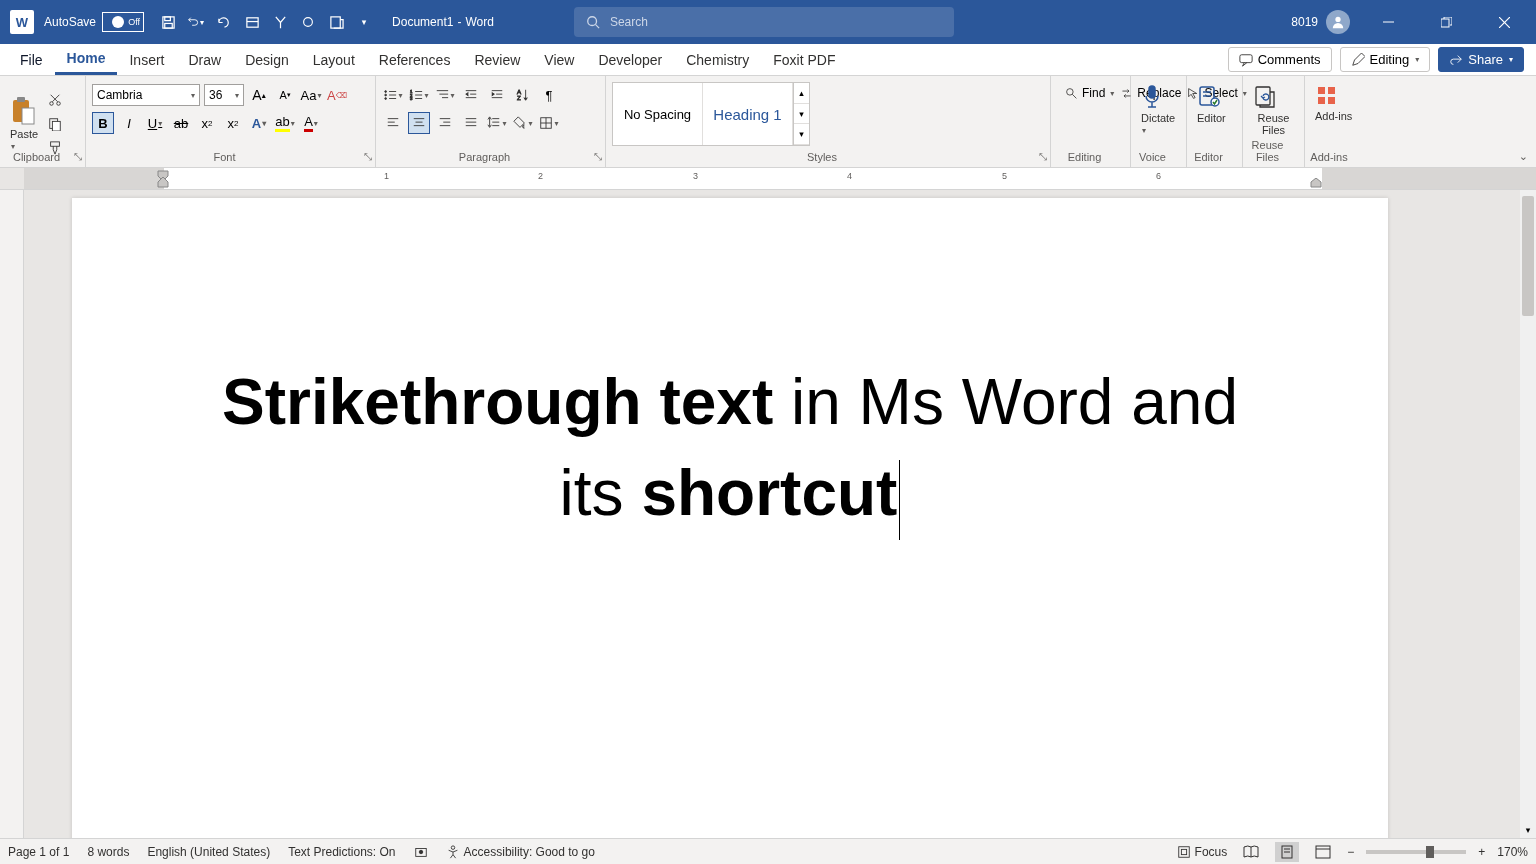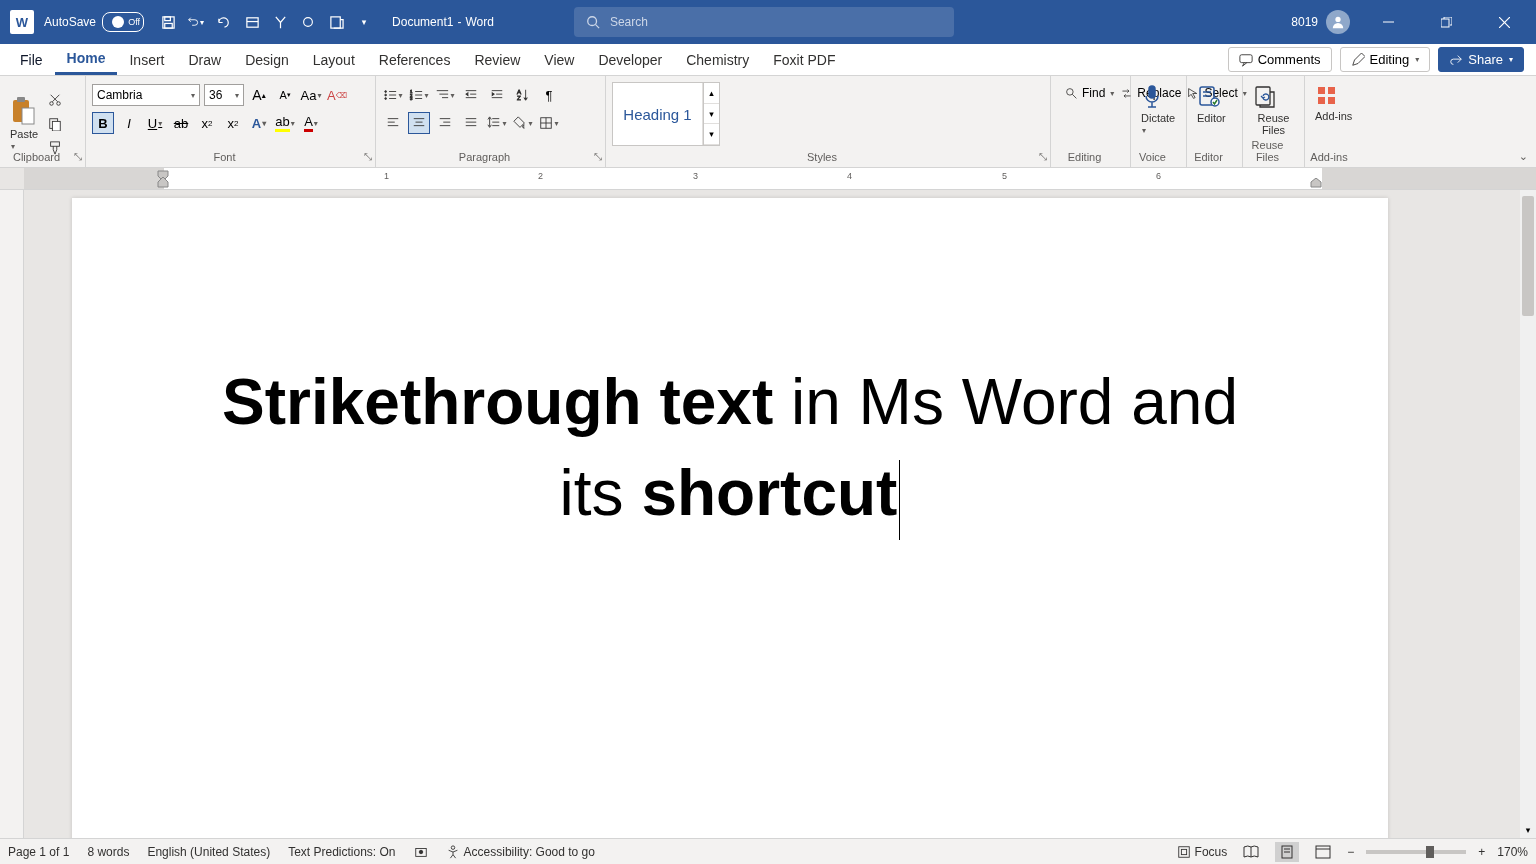--- a/index.html
+++ b/index.html
@@ -2,21 +2,21 @@
 <html><head>
 <meta charset="utf-8">
 <style>
 * { margin: 0; padding: 0; box-sizing: border-box; font-family: 'Segoe UI', sans-serif; }
 body { background: #fff; overflow: hidden; width: 1536px; height: 864px; position: relative; }
 
 
 .title-bar { background: #2b579a; height: 44px; display: flex; align-items: center; color: white; font-size: 12px; }
 .title-bar .word-icon { width: 24px; height: 24px; background: #fff; color: #2b579a; display: flex; align-items: center; justify-content: center; font-weight: bold; margin: 0 10px; border-radius: 2px; font-size: 13px; }
 .autosave { display: flex; align-items: center; gap: 6px; margin-right: 8px; }
-.autosave-toggle { width: 42px; height: 20px; border: 1px solid #fff; border-radius: 8px; display: flex; align-items: center; padding: 0 3px; justify-content: flex-end; gap: 4px; font-size: 9px; }
+.autosave-toggle { width: 42px; height: 20px; border: 1px solid #fff; border-radius: 0; display: flex; align-items: center; padding: 0 3px; justify-content: flex-end; gap: 4px; font-size: 9px; }
 .autosave-toggle .knob { width: 12px; height: 12px; background: #fff; border-radius: 50%; }
 .qat { display: flex; gap: 12px; margin-left: 8px; align-items: center; }
 .qat-icon { width: 16px; height: 16px; display: flex; align-items: center; justify-content: center; cursor: pointer; }
 .doc-title { margin-left: 20px; display: flex; gap: 4px; }
 .search-box { flex: 0 0 380px; margin-left: 80px; background: #4a6fa8; height: 30px; border-radius: 4px; display: flex; align-items: center; padding: 0 12px; gap: 10px; color: #cdd7e8; }
 .title-right { margin-left: auto; display: flex; align-items: center; gap: 18px; padding-right: 12px; }
 .user-badge { display: flex; align-items: center; gap: 8px; }
 .user-avatar { width: 24px; height: 24px; background: #8fa8ca; border-radius: 50%; display: flex; align-items: center; justify-content: center; }
 .win-btn { width: 40px; height: 30px; display: flex; align-items: center; justify-content: center; cursor: pointer; }
 
@@ -415,20 +415,21 @@
           </span>
       </div>
     </div>
     <div class="ribbon-group-label">Paragraph</div>
     <span class="dialog-launcher">⤡</span>
   </div>
 
   <div class="ribbon-group" style="width:445px">
     <div class="ribbon-content" style="padding-top:2px">
       <div class="styles-gallery">
+        <div class="style-item">No Spacing</div>
         <div class="style-item heading" style="font-size:15px">Heading 1</div>
         <div class="gallery-scroll">
           <div>▴</div>
           <div>▾</div>
           <div>▾</div>
         </div>
       </div>
     </div>
     <div class="ribbon-group-label">Styles</div>
     <span class="dialog-launcher">⤡</span>

